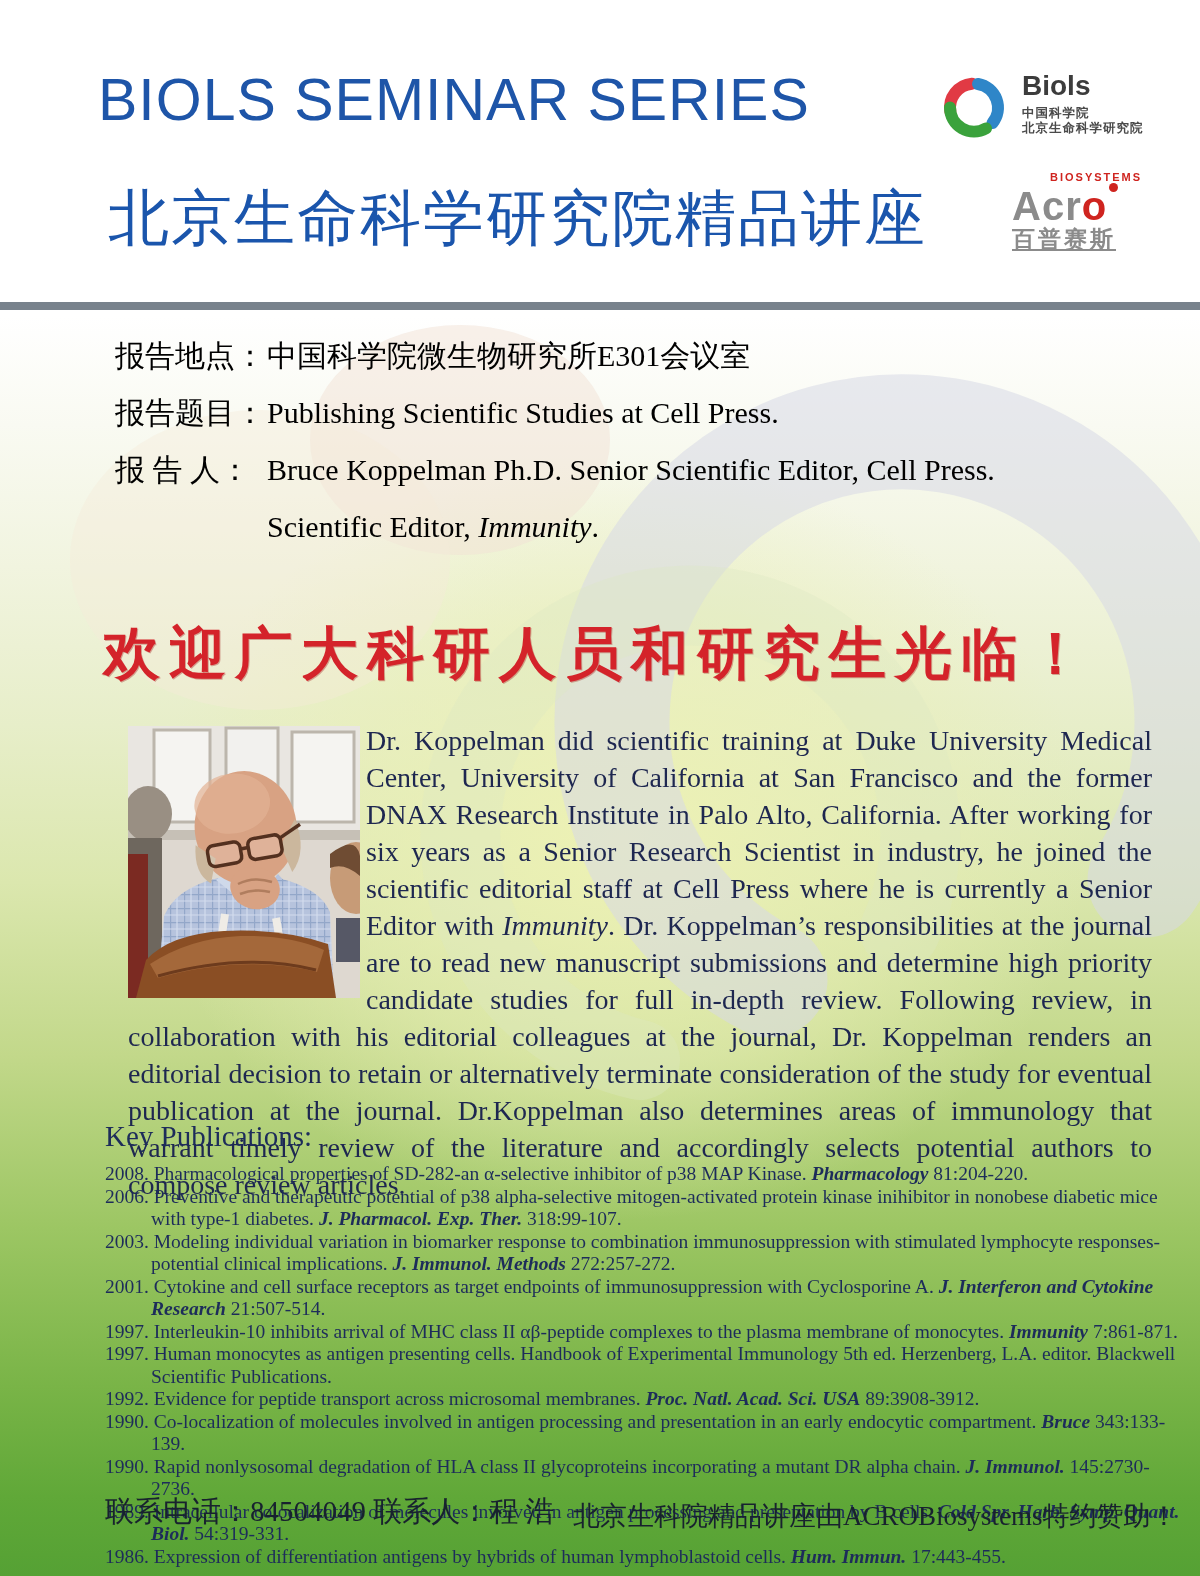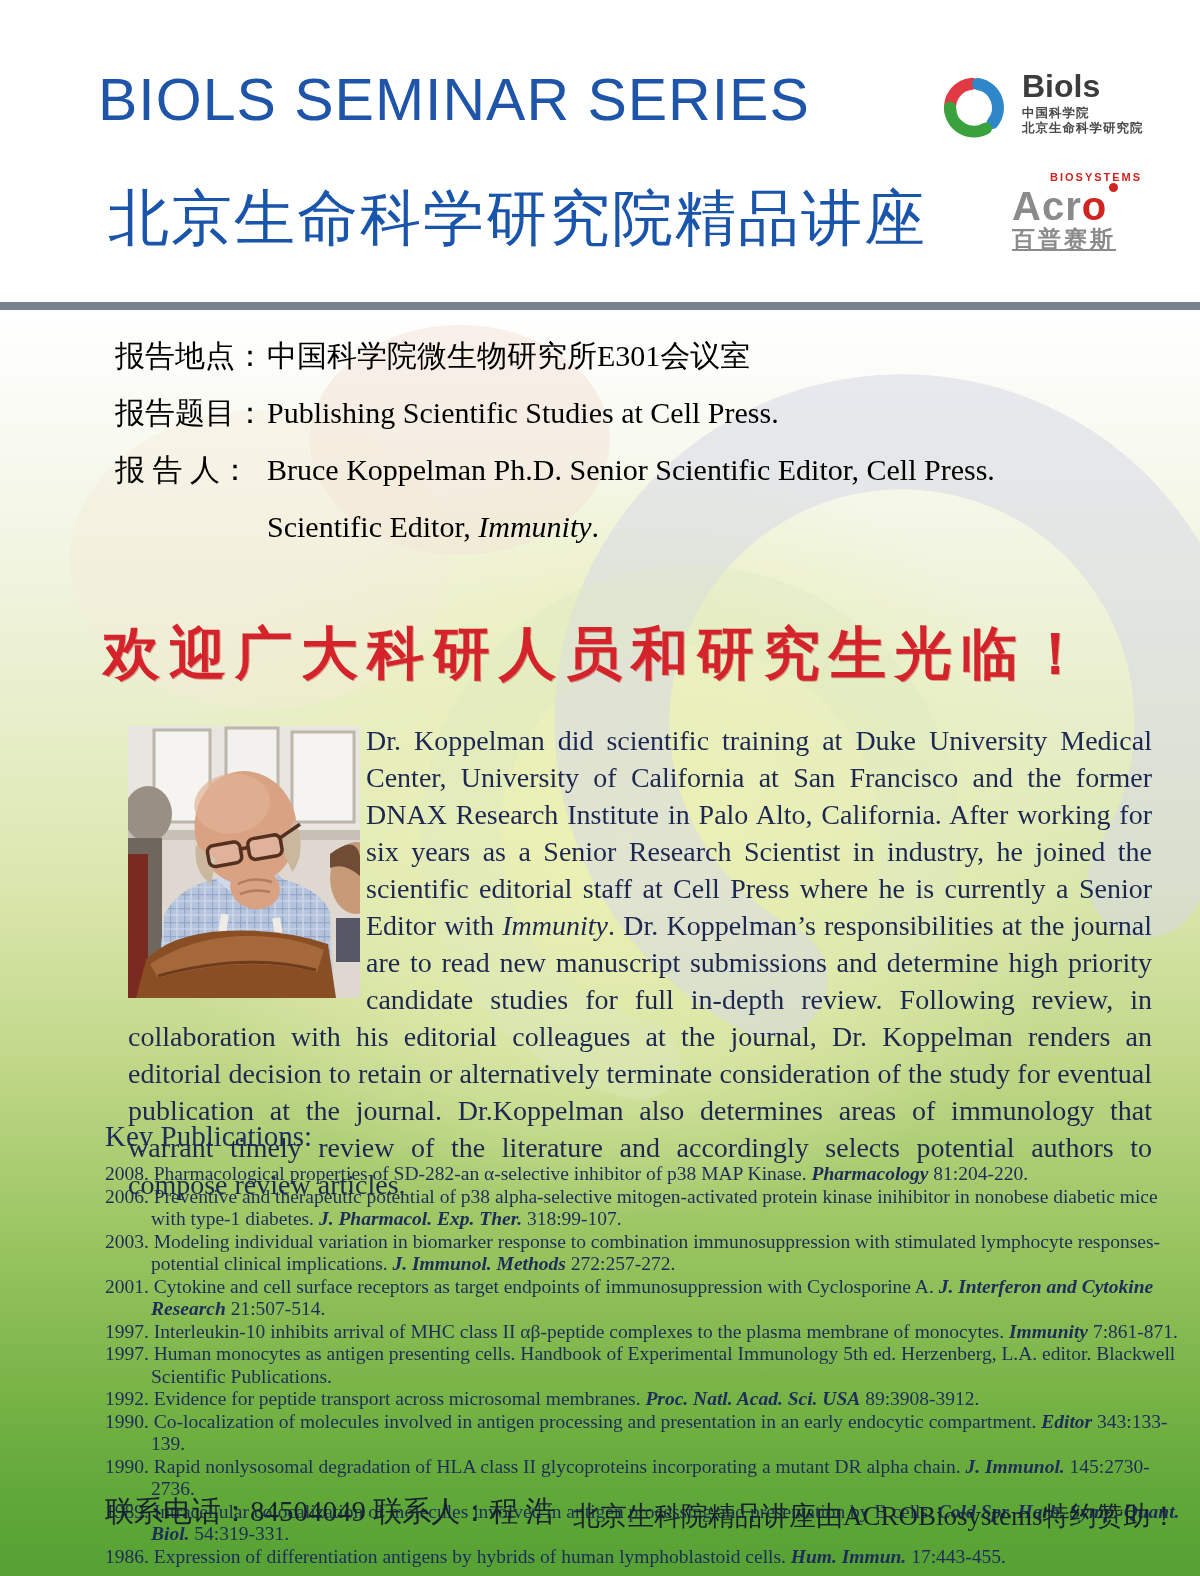--- a/index.html
+++ b/index.html
@@ -14,21 +14,21 @@
     font-family:"Liberation Serif","DejaVu Serif",serif;
   }
   .wm{position:absolute;left:0;top:0;pointer-events:none;}
   
   .headline{position:absolute;left:98px;top:66px;font-family:"Liberation Sans","DejaVu Sans",sans-serif;
     font-size:59px;color:#1e55a8;letter-spacing:1px;white-space:nowrap;}
   .subtitle{position:absolute;left:108px;top:178px;font-family:"Liberation Sans","DejaVu Sans",sans-serif;
     font-weight:400;font-size:61px;color:#1a55ac;letter-spacing:2px;white-space:nowrap;}
   .biols{position:absolute;left:932px;top:66px;display:flex;align-items:flex-start;}
   .biols-text{margin-left:6px;}
-  .biols-name{font-family:"Liberation Sans",sans-serif;font-weight:700;font-size:32px;color:#3c3c3c;line-height:40px;}
+  .biols-name{font-family:"Liberation Sans",sans-serif;font-weight:700;font-size:28px;color:#3c3c3c;line-height:40px;}
   .biols-org{font-family:"Liberation Sans",sans-serif;font-weight:700;font-size:12.5px;color:#4a4a4a;line-height:15px;letter-spacing:1px;}
   .acro{position:absolute;left:1012px;top:172px;line-height:1;}
   .acro-bio{font-family:"Liberation Sans",sans-serif;font-weight:700;font-size:11px;color:#cf241f;letter-spacing:2px;margin-left:38px;}
   .acro-word{font-family:"Liberation Sans",sans-serif;font-weight:800;font-size:40px;color:#8b8b8b;letter-spacing:1px;line-height:40px;}
   .acro-word .o{color:#cf241f;}
   .acro-dot{display:inline-block;width:9px;height:9px;background:#cf241f;border-radius:50%;vertical-align:28px;margin-left:2px;}
   .acro-cn{font-family:"Liberation Sans",sans-serif;font-weight:700;font-size:23px;color:#8b8b8b;letter-spacing:3px;margin-top:2px;text-decoration:underline;}
   .divider{position:absolute;left:0;top:302px;width:1200px;height:8px;background:#78828c;}
   
   .details{position:absolute;left:115px;top:336px;width:1020px;}
@@ -198,21 +198,21 @@
         <li><span>2003.</span> <span>Modeling individual variation in biomarker response to combination immunosuppression with stimulated lymphocyte responses-potential clinical implications.</span> <span class="journal">J. Immunol. Methods</span> <span>272:257-272.</span></li>
 
         <li><span>2001.</span> <span>Cytokine and cell surface receptors as target endpoints of immunosuppression with Cyclosporine A.</span> <span class="journal">J. Interferon and Cytokine Research</span> <span>21:507-514.</span></li>
 
         <li><span>1997.</span> <span>Interleukin-10 inhibits arrival of MHC class II αβ-peptide complexes to the plasma membrane of monocytes.</span> <span class="journal">Immunity</span> <span>7:861-871.</span></li>
 
         <li><span>1997.</span> <span>Human monocytes as antigen presenting cells. Handbook of Experimental Immunology 5th ed. Herzenberg, L.A. editor. Blackwell Scientific Publications.</span>  </li>
 
         <li><span>1992.</span> <span>Evidence for peptide transport across microsomal membranes.</span> <span class="journal">Proc. Natl. Acad. Sci. USA</span> <span>89:3908-3912.</span></li>
 
-        <li><span>1990.</span> <span>Co-localization of molecules involved in antigen processing and presentation in an early endocytic compartment.</span> <span class="journal">Editor</span> <span>343:133-139.</span></li>
+        <li><span>1990.</span> <span>Co-localization of molecules involved in antigen processing and presentation in an early endocytic compartment.</span> <span class="journal">Bruce</span> <span>343:133-139.</span></li>
 
         <li><span>1990.</span> <span>Rapid nonlysosomal degradation of HLA class II glycoproteins incorporating a mutant DR alpha chain.</span> <span class="journal">J. Immunol.</span> <span>145:2730-2736.</span></li>
 
         <li><span>1989.</span> <span>Intracellular colocalization of molecules involved in antigen processing and presentation by B cells.</span> <span class="journal">Cold Spr. Harb. Symp. Quant. Biol.</span> <span>54:319-331.</span></li>
 
         <li><span>1986.</span> <span>Expression of differentiation antigens by hybrids of human lymphoblastoid cells.</span> <span class="journal">Hum. Immun.</span> <span>17:443-455.</span></li>
       </ul>
   </div>
 
   <div class="contact">联系电话：84504049  联系人：程 浩</div>

